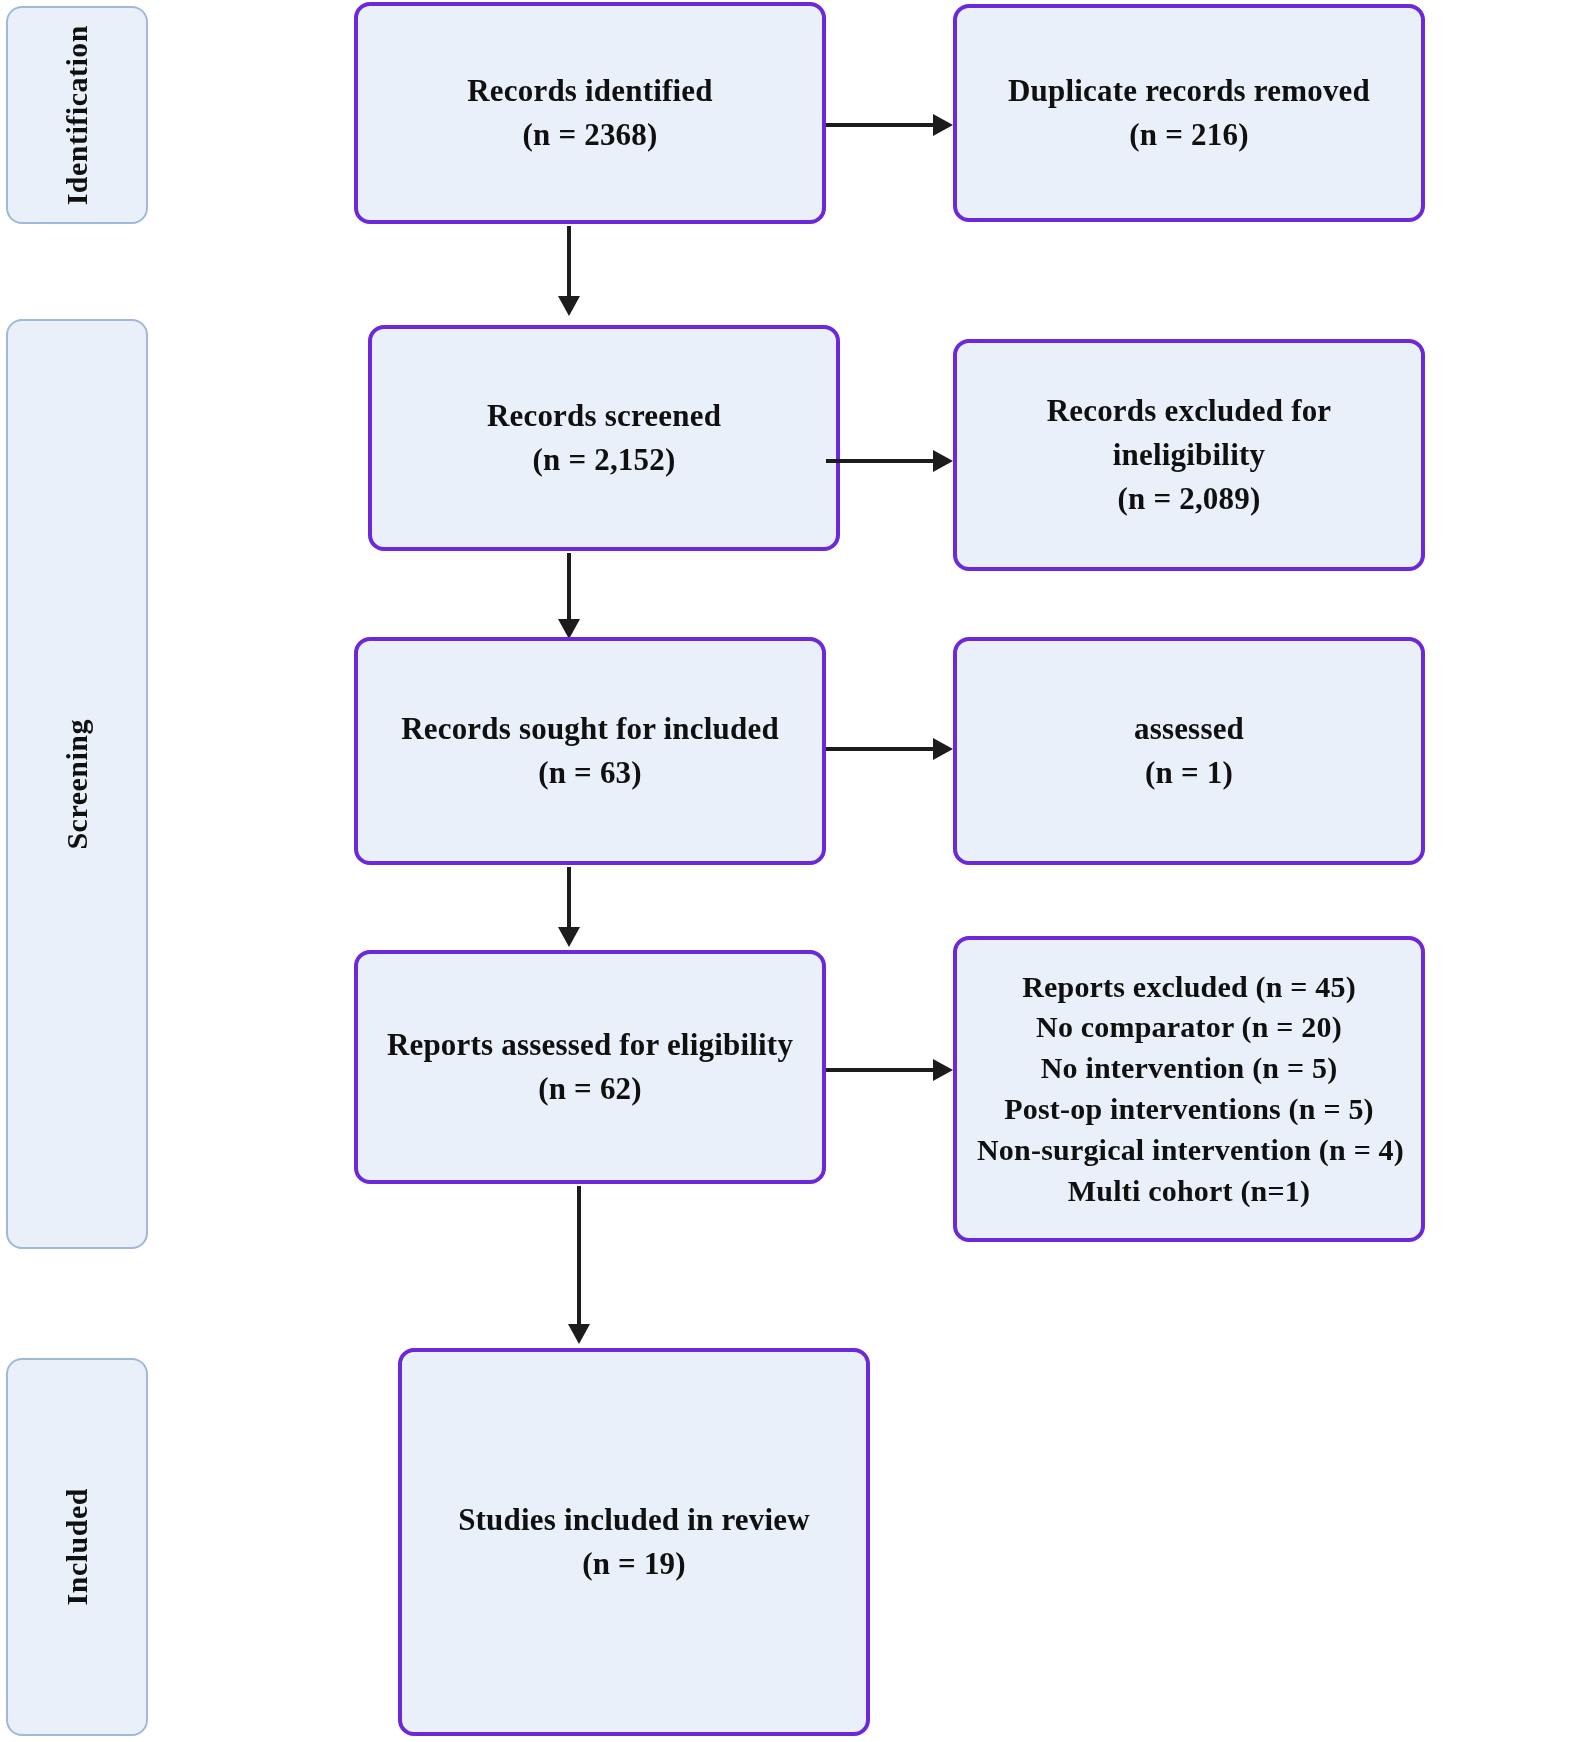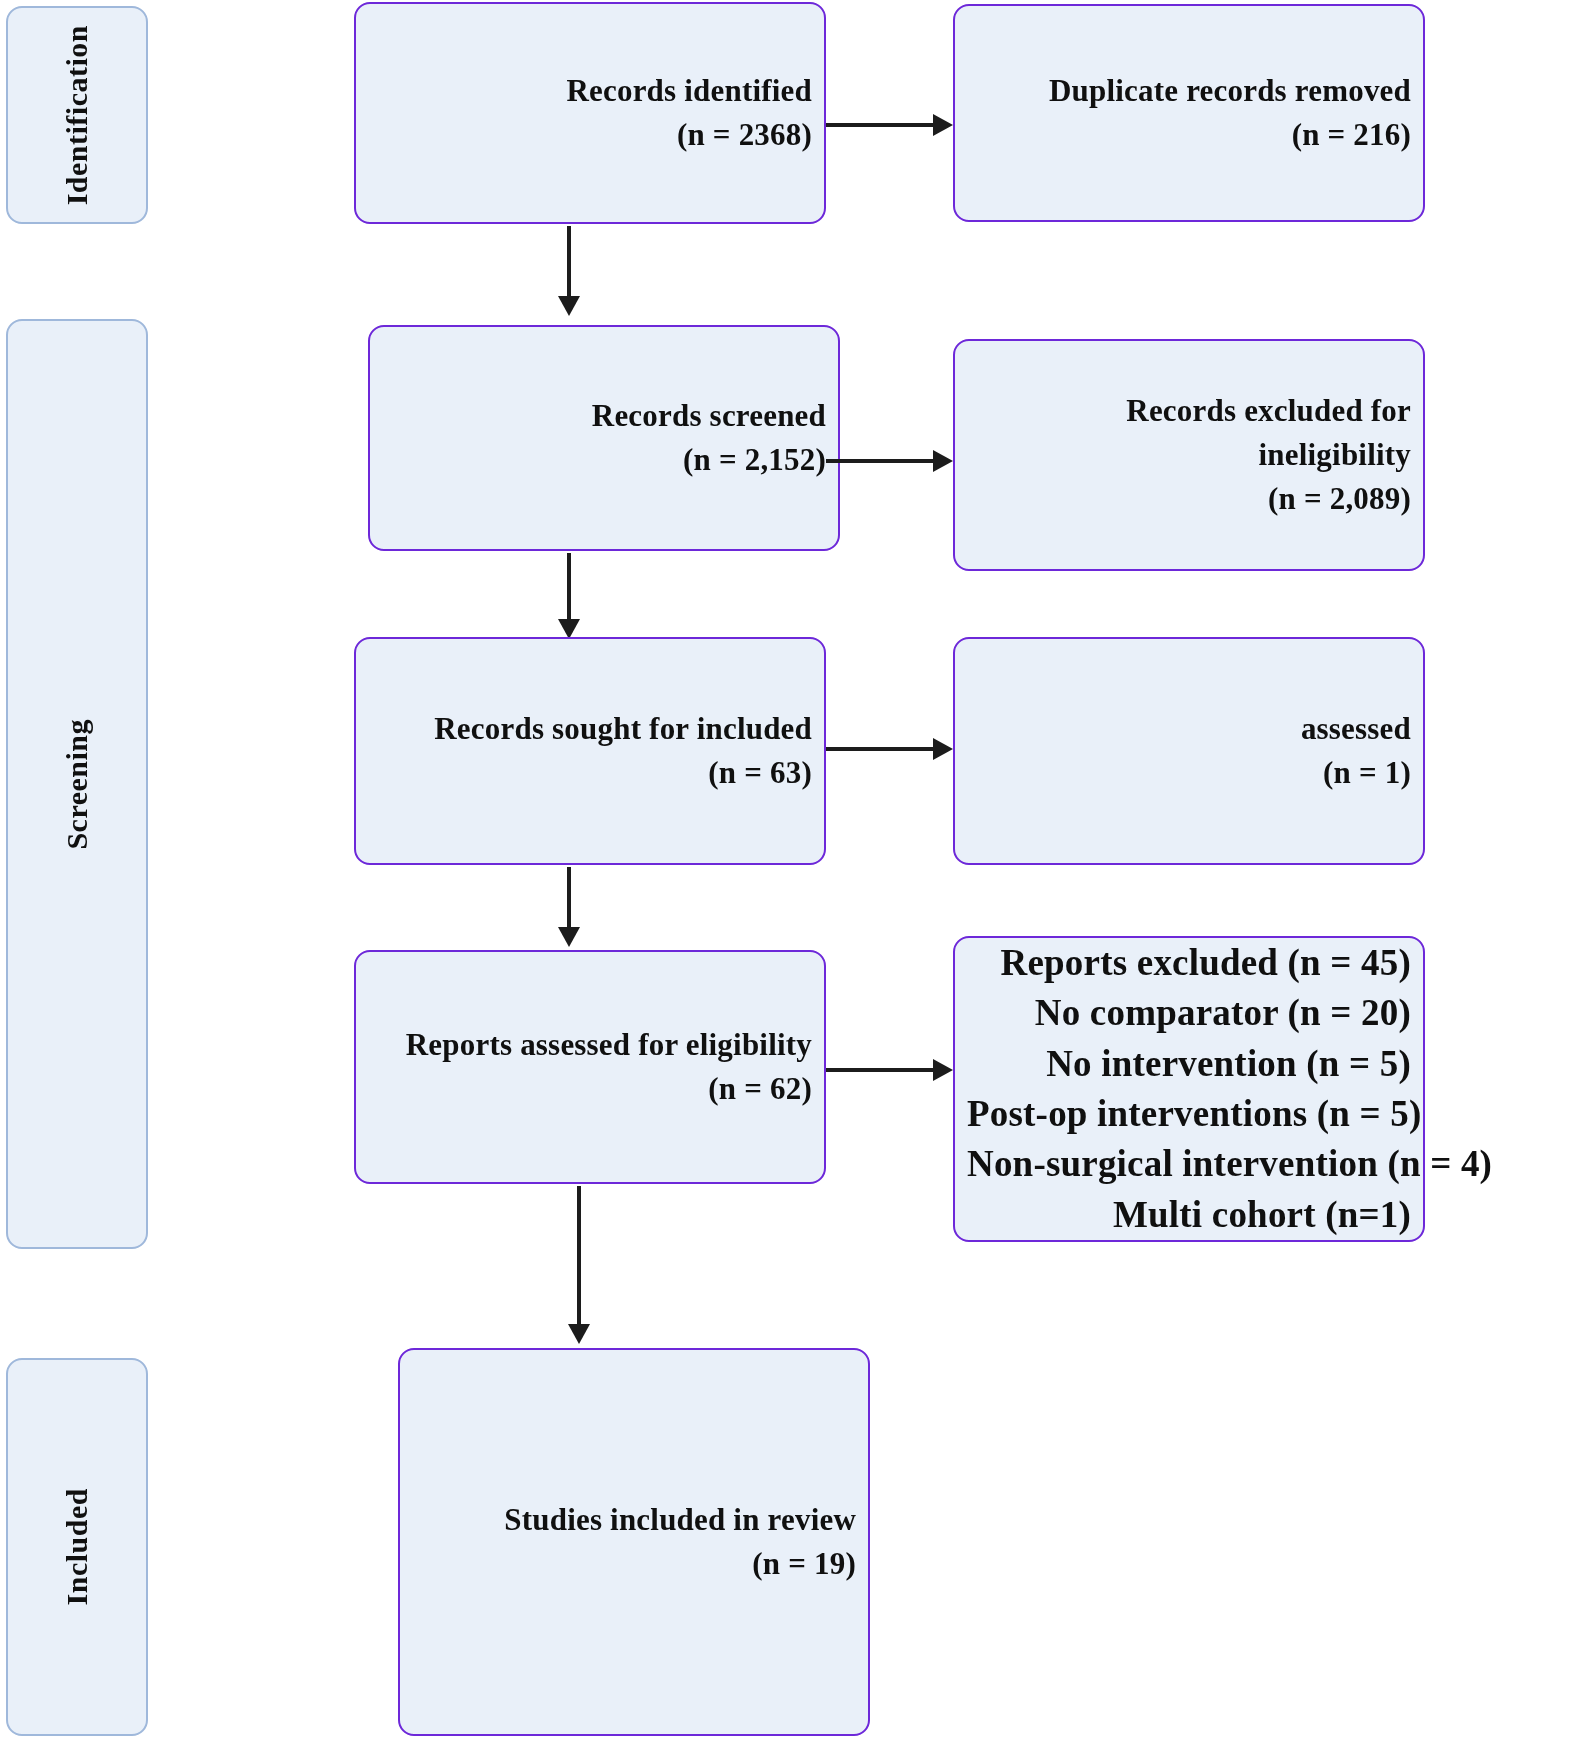--- a/index.html
+++ b/index.html
@@ -14,32 +14,32 @@
     position: relative;
     width: 1595px;
     height: 1742px;
     background: #ffffff;
     overflow: hidden;
   }
   .box {
     position: absolute;
     box-sizing: border-box;
     background: #e9f0f9;
-    border: 2px solid #6d28d9;
+    border: 4px solid #6d28d9;
     border-radius: 16px;
     display: flex;
     align-items: center;
     justify-content: center;
-    text-align: right;
+    text-align: center;
     color: #101010;
     font-weight: bold;
     font-size: 31px;
     line-height: 1.42;
     letter-spacing: 0.2px;
-    padding: 6px 12px;
+    padding: 6px 20px;
   }
   .phase {
     position: absolute;
     box-sizing: border-box;
     background: #e9f0f9;
     border: 2px solid #9fb8db;
     border-radius: 16px;
     display: flex;
     align-items: center;
     justify-content: center;
@@ -195,21 +195,21 @@
     <div class="head"></div>
   </div>
 
   <div class="box" style="left:354px; top:950px; width:472px; height:234px;">
     <span class="box-lines">
       <span>Reports assessed for eligibility</span>
       <span>(n = 62)</span>
     </span>
   </div>
 
-  <div class="box" style="left:953px; top:936px; width:472px; height:306px; font-size:37px; line-height:1.36;">
+  <div class="box" style="left:953px; top:936px; width:472px; height:306px; font-size:30px; line-height:1.36;">
     <span class="box-lines">
       <span>Reports excluded (n = 45)</span>
       <span>No comparator (n = 20)</span>
       <span>No intervention (n = 5)</span>
       <span>Post-op interventions (n = 5)</span>
       <span>Non-surgical intervention (n = 4)</span>
       <span>Multi cohort (n=1)</span>
     </span>
   </div>
 

